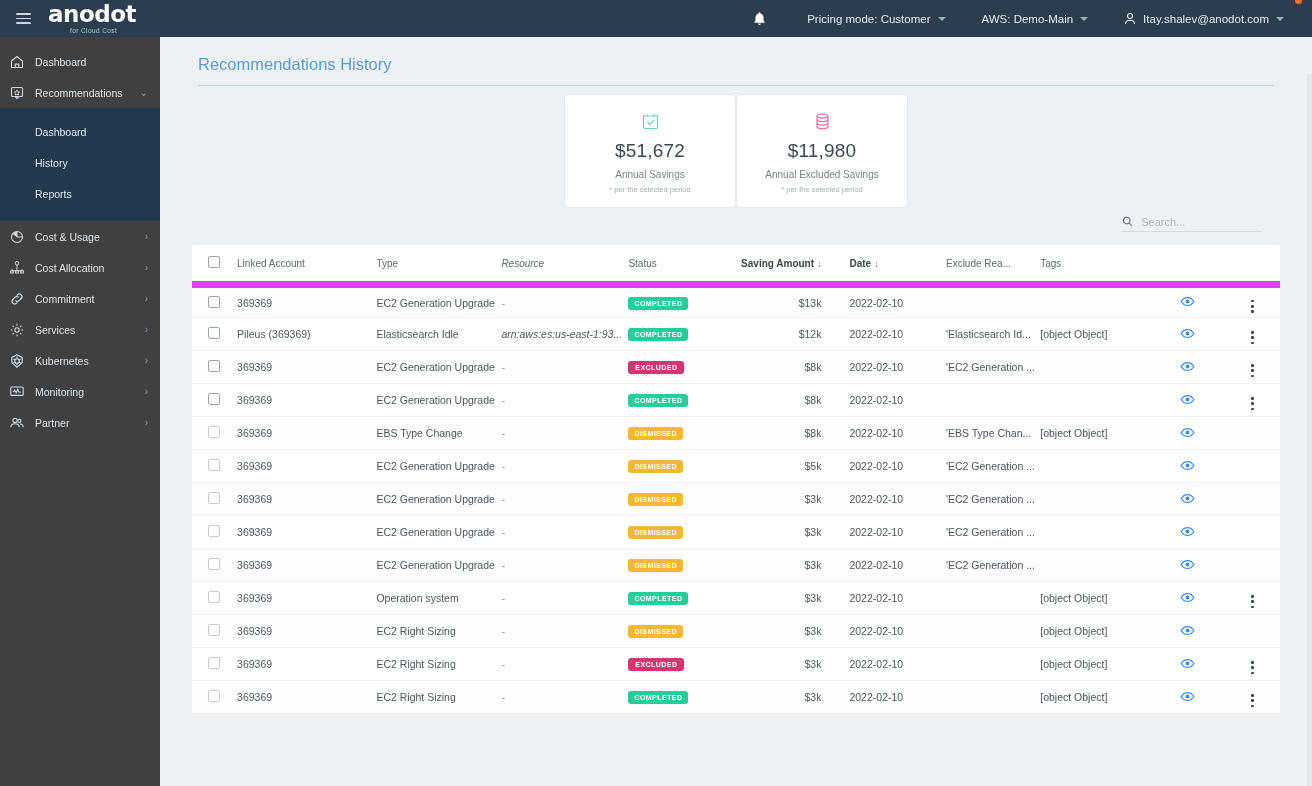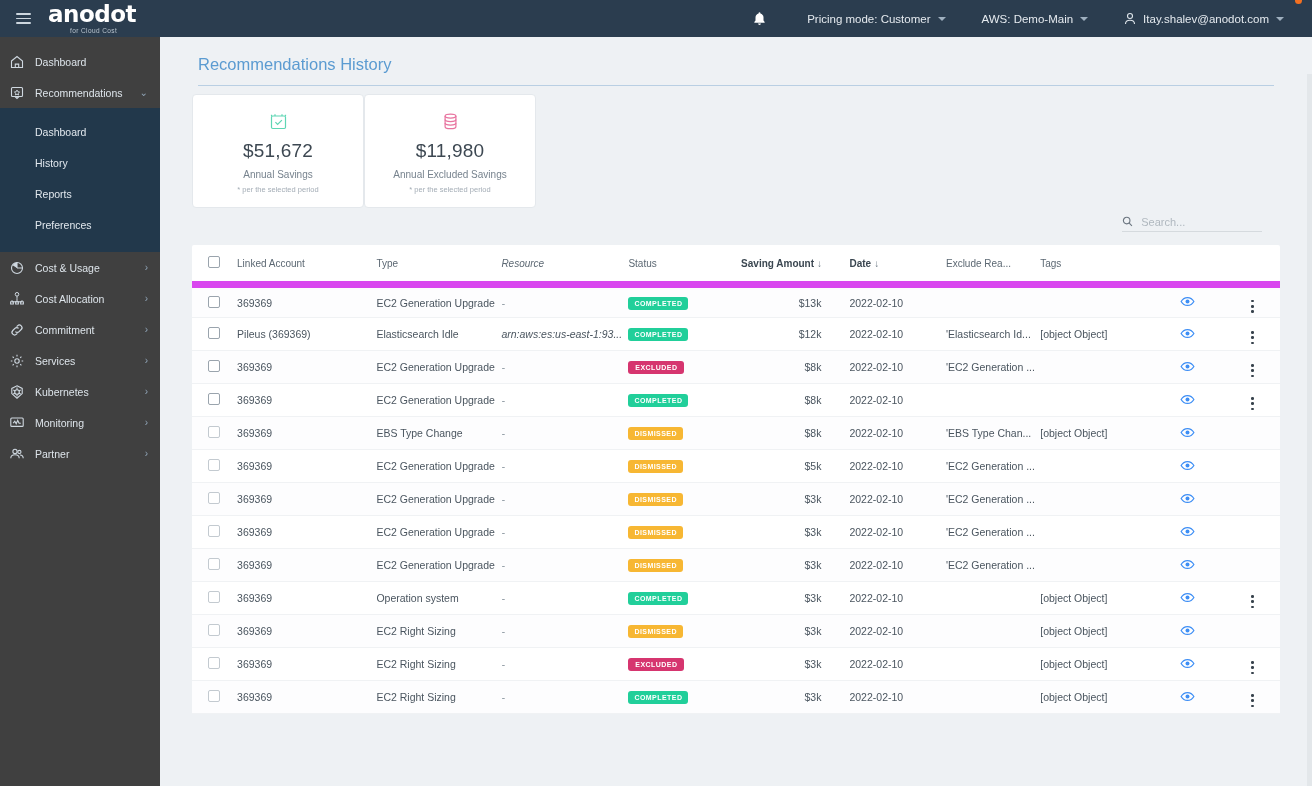--- a/index.html
+++ b/index.html
@@ -65,21 +65,21 @@
   .dseg b { color: #2e3b48; font-weight: 700; }
   .dsep { width: 1px; height: 100%; background: #e6eaee; }
   .cal-btn { padding: 0 11px 0 4px; display: flex; align-items: center; cursor: pointer; }
   .apply-btn {
     margin-left: 27px; width: 113px; height: 26px; border: none; border-radius: 3px;
     background: #eceff2; color: #b4bcc4; font-size: 11.5px; font-family: inherit; cursor: pointer;
   }
   .export-link { margin-left: auto; font-size: 10.5px; color: #5b9bd1; cursor: pointer; padding-right: 4px; }
 
   
-  .cards { display: flex; margin-top: 8px; }
+  .cards { display: flex; justify-content: center; margin-top: 8px; }
   .card {
     width: 172px; background: #fff; border: 1px solid #e4e8ec; border-radius: 4px;
     padding: 16px 8px 13px 8px; text-align: center;
   }
   .card-icon { height: 21px; display: flex; align-items: center; justify-content: center; margin-bottom: 8px; }
   .card-val { font-size: 19px; color: #3d4852; font-weight: 400; letter-spacing: .2px; }
   .card-lbl { font-size: 10px; color: #77838e; margin-top: 7px; }
   .card-note { font-size: 7.5px; color: #a4adb6; margin-top: 5px; }
 
   
@@ -211,23 +211,20 @@
 
       <div class="submenu">
         <div class="sub-item">
           <span>Dashboard</span>
         </div>
         <div class="sub-item">
           <span>History</span>
         </div>
         <div class="sub-item">
           <span>Reports</span>
-        </div>
-        <div class="sub-item">
-          <span>Preferences</span>
         </div>
       </div>
 
       <div class="nav-list-lower">
         <div class="nav-item">
           <span class="ico">
             <svg width="16" height="16" viewBox="0 0 16 16" fill="none" stroke="#cfd8e0" stroke-width="1.1">
                 <circle cx="8" cy="8" r="5.5"></circle>
                 <path d="M8 8V2.5M8 8h5.5"></path>
                 <path d="M8 8L3.5 5.2A5.5 5.5 0 0 1 8 2.5V8z" fill="#cfd8e0" stroke="none"></path>

